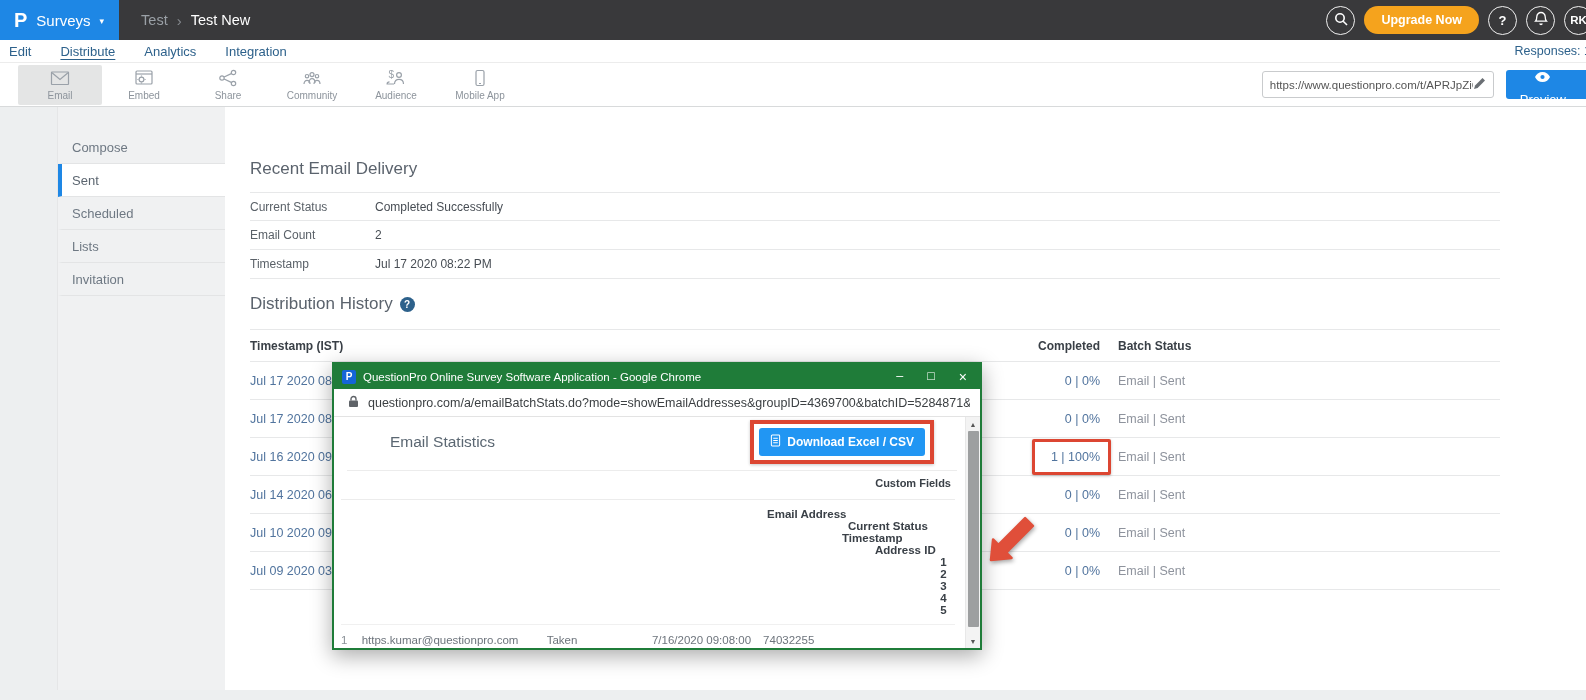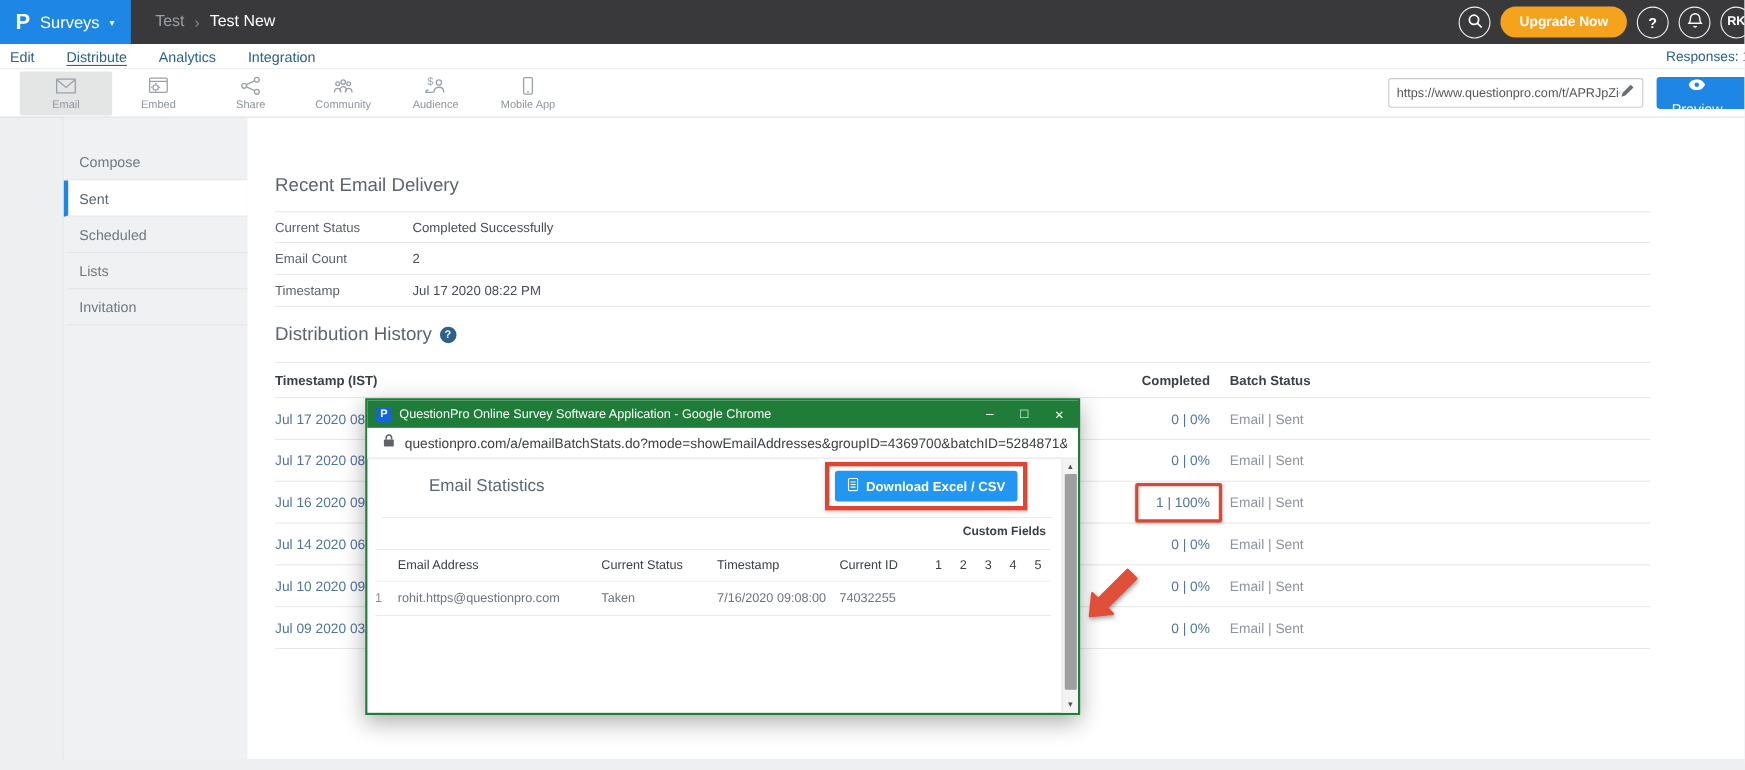--- a/index.html
+++ b/index.html
@@ -99,22 +99,22 @@
   .pp-scroll .arr.down { position:absolute; bottom:0; width:100%; }
   .pp-thumb { width:11px; background:#9d9fa0; border-radius:1px; position:absolute; top:14px; height:196px; left:2px; }
   .pp-headrow { display:flex; align-items:center; justify-content:space-between; margin:3px 31px 0 56px; }
   .pp-heading { font-size:15.5px; color:#5b6772; font-weight:400; }
   .red-box { border:4px solid #dc4632; padding:4px 5px; box-shadow:0 1px 3px rgba(0,0,0,.22); background:#fff; }
   .dl-btn { background:#2196f3; color:#fff; border:none; border-radius:3px; font-size:12px; font-weight:700;
     display:flex; align-items:center; gap:6px; padding:6px 11px; font-family:inherit; }
   .pp-divider { border:none; border-top:1px solid #ececec; margin:6px 8px 0 13px; }
   .pp-custom { text-align:right; font-size:11px; font-weight:700; color:#3a4047; margin:6px 14px 0 0; }
   .pp-table { margin:10px 10px 0 0; padding-left:7px; }
-  .pp-thead { display:flex; align-items:flex-start; border-top:1px solid #ececec; border-bottom:1px solid #f0f0f0;
-    padding:8px 0; font-size:11.5px; font-weight:400; color:#3a4047; }
+  .pp-thead { display:flex; align-items:flex-end; border-top:1px solid #ececec; border-bottom:1px solid #f0f0f0;
+    padding:8px 0; font-size:11.5px; font-weight:700; color:#3a4047;flex-direction:column; }
   .pp-row { display:flex; align-items:center; border-bottom:1px solid #ececec; padding:9px 0;
     font-size:11.5px; color:#6d747c; }
   .c-idx { width:21px; color:#8b9198; }
   .c-email { width:188px; }
   .c-status { width:107px; }
   .c-ts { width:113px; }
   .c-rid { width:80px; }
   .c-num { width:23px; text-align:center; }
 
   
@@ -358,31 +358,31 @@
         </span>
       </div>
       <hr class="pp-divider" data-interactable="false">
       <div class="pp-custom" data-interactable="false">Custom Fields</div>
       <div class="pp-table" data-interactable="false">
         <div class="pp-thead" id="pp-thead" data-interactable="false">
             <span class="c-idx" data-interactable="false"></span>
             <span class="c-email" data-interactable="false">Email Address</span>
             <span class="c-status" data-interactable="false">Current Status</span>
             <span class="c-ts" data-interactable="false">Timestamp</span>
-            <span class="c-rid" data-interactable="false">Current ID</span>
+            <span class="c-rid" data-interactable="false">Address ID</span>
             <span class="c-num" data-interactable="false">1</span>
             <span class="c-num" data-interactable="false">2</span>
             <span class="c-num" data-interactable="false">3</span>
             <span class="c-num" data-interactable="false">4</span>
             <span class="c-num" data-interactable="false">5</span>
           </div>
         <div id="pp-rows" data-interactable="false">
             <div class="pp-row" data-interactable="false">
               <span class="c-idx" data-interactable="false">1</span>
-              <span class="c-email" data-interactable="false">rohit.https@questionpro.com</span>
+              <span class="c-email" data-interactable="false">https.kumar@questionpro.com</span>
               <span class="c-status" data-interactable="false">Taken</span>
               <span class="c-ts" data-interactable="false">7/16/2020 09:08:00</span>
               <span class="c-rid" data-interactable="false">74032255</span>
               <span class="c-num" data-interactable="false"></span>
               <span class="c-num" data-interactable="false"></span>
               <span class="c-num" data-interactable="false"></span>
               <span class="c-num" data-interactable="false"></span>
               <span class="c-num" data-interactable="false"></span>
             </div>
           </div>

